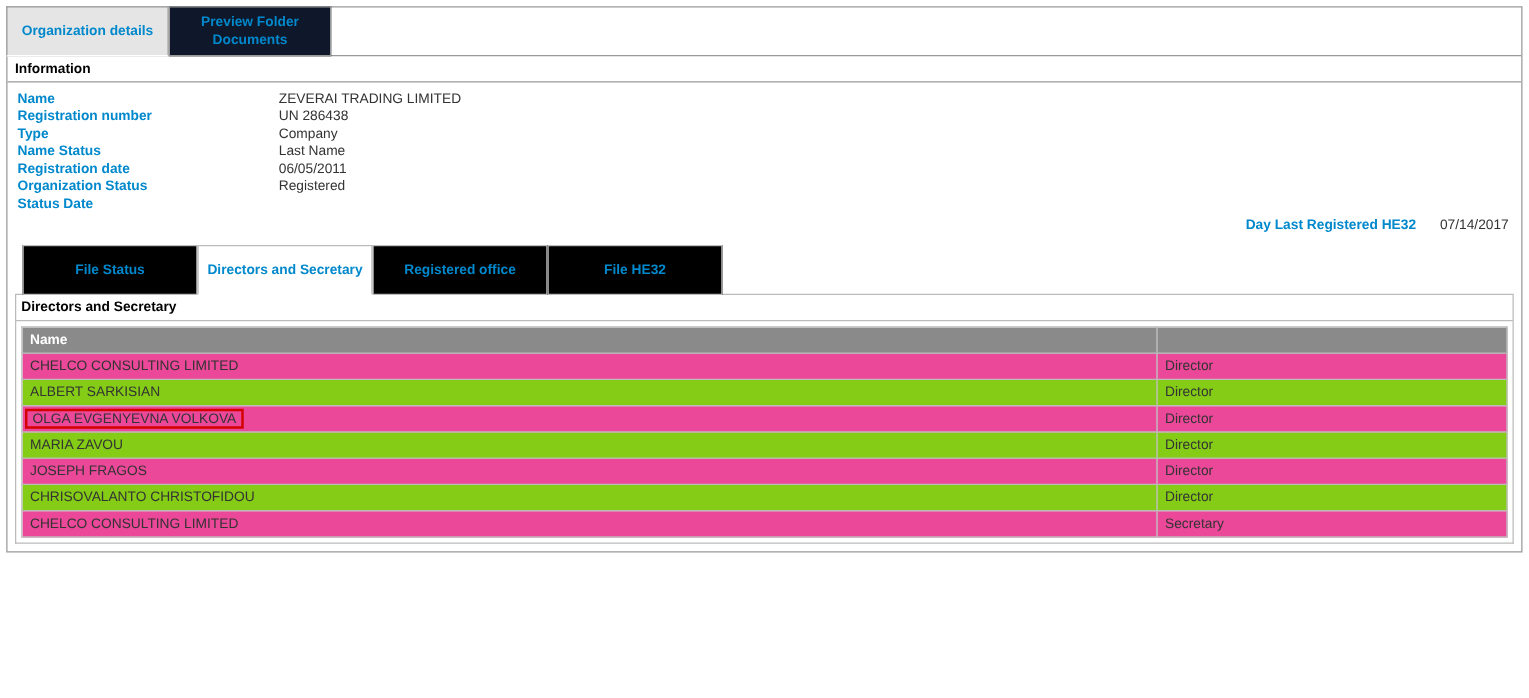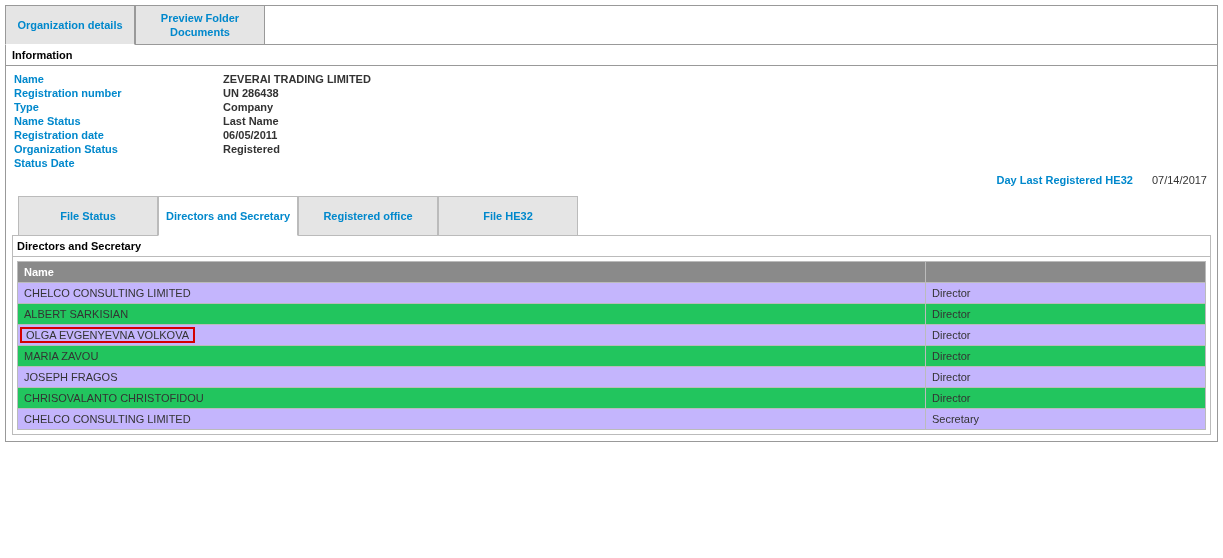--- a/index.html
+++ b/index.html
@@ -34,21 +34,21 @@
     cursor: pointer;
     line-height: 1.3;
   }
   .top-tab.active {
     background: #e5e5e5;
     border-bottom: 1px solid #fff;
     position: relative;
     z-index: 1;
   }
   .top-tab.inactive {
-    background: #e5e5e5;
+    background: #0f172a;
   }
   .panel {
     border-top: 1px solid #999;
     margin-top: -1px;
     padding: 0;
   }
   .section-title {
     font-weight: bold;
     color: #000;
     padding: 4px 6px;
@@ -62,21 +62,20 @@
     padding: 1px 0;
   }
   .info-label {
     width: 215px;
     color: #0088cc;
     font-weight: bold;
     padding-left: 6px;
   }
   .info-value {
     color: #333;
-    font-weight: bold;
   }
   .he32-row {
     text-align: right;
     padding: 4px 10px 10px 0;
   }
   .he32-row .lbl {
     color: #0088cc;
     font-weight: bold;
     margin-right: 16px;
   }
@@ -95,21 +94,21 @@
     color: #0088cc;
     font-weight: bold;
     display: flex;
     align-items: center;
     justify-content: center;
     cursor: pointer;
     line-height: 1.3;
     margin-bottom: -1px;
   }
   .sub-tab.inactive {
-    background: #e5e5e5;
+    background: #000000;
   }
   .sub-tab.active {
     background: #fff;
     border-bottom: 1px solid #fff;
     position: relative;
     z-index: 1;
   }
   .sub-section-title {
     font-weight: bold;
     color: #000;
@@ -132,22 +131,22 @@
     text-align: left;
     padding: 4px 6px;
     font-weight: bold;
     border: 1px solid #bbb;
   }
   table.dir td {
     padding: 4px 6px;
     border: 1px solid #bbb;
     color: #333;
   }
-  table.dir tr.even td { background: #c4b5fd; }
-  table.dir tr.odd  td { background: #22c55e; }
+  table.dir tr.even td { background: #ec4899; }
+  table.dir tr.odd  td { background: #84cc16; }
   td.col-name { width: auto; }
   td.col-role { width: 280px; }
   .highlight {
     display: inline-block;
     border: 2px solid #d40000;
     padding: 0 4px;
     margin: -2px -4px;
   }
 </style>
 </head>

